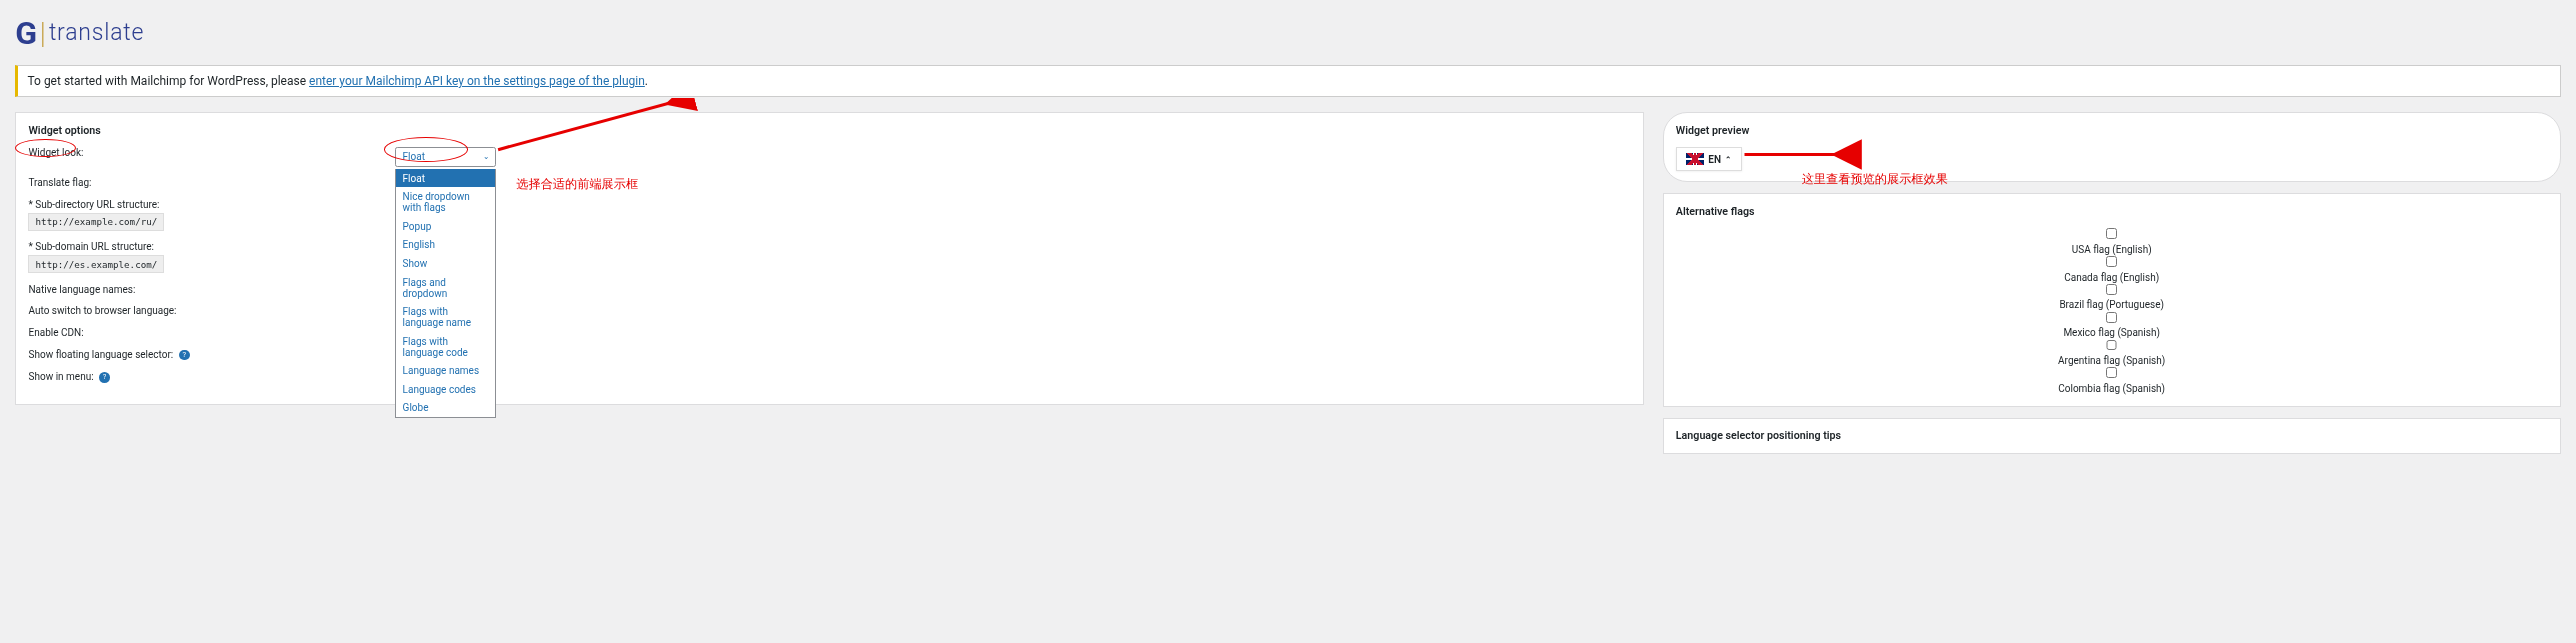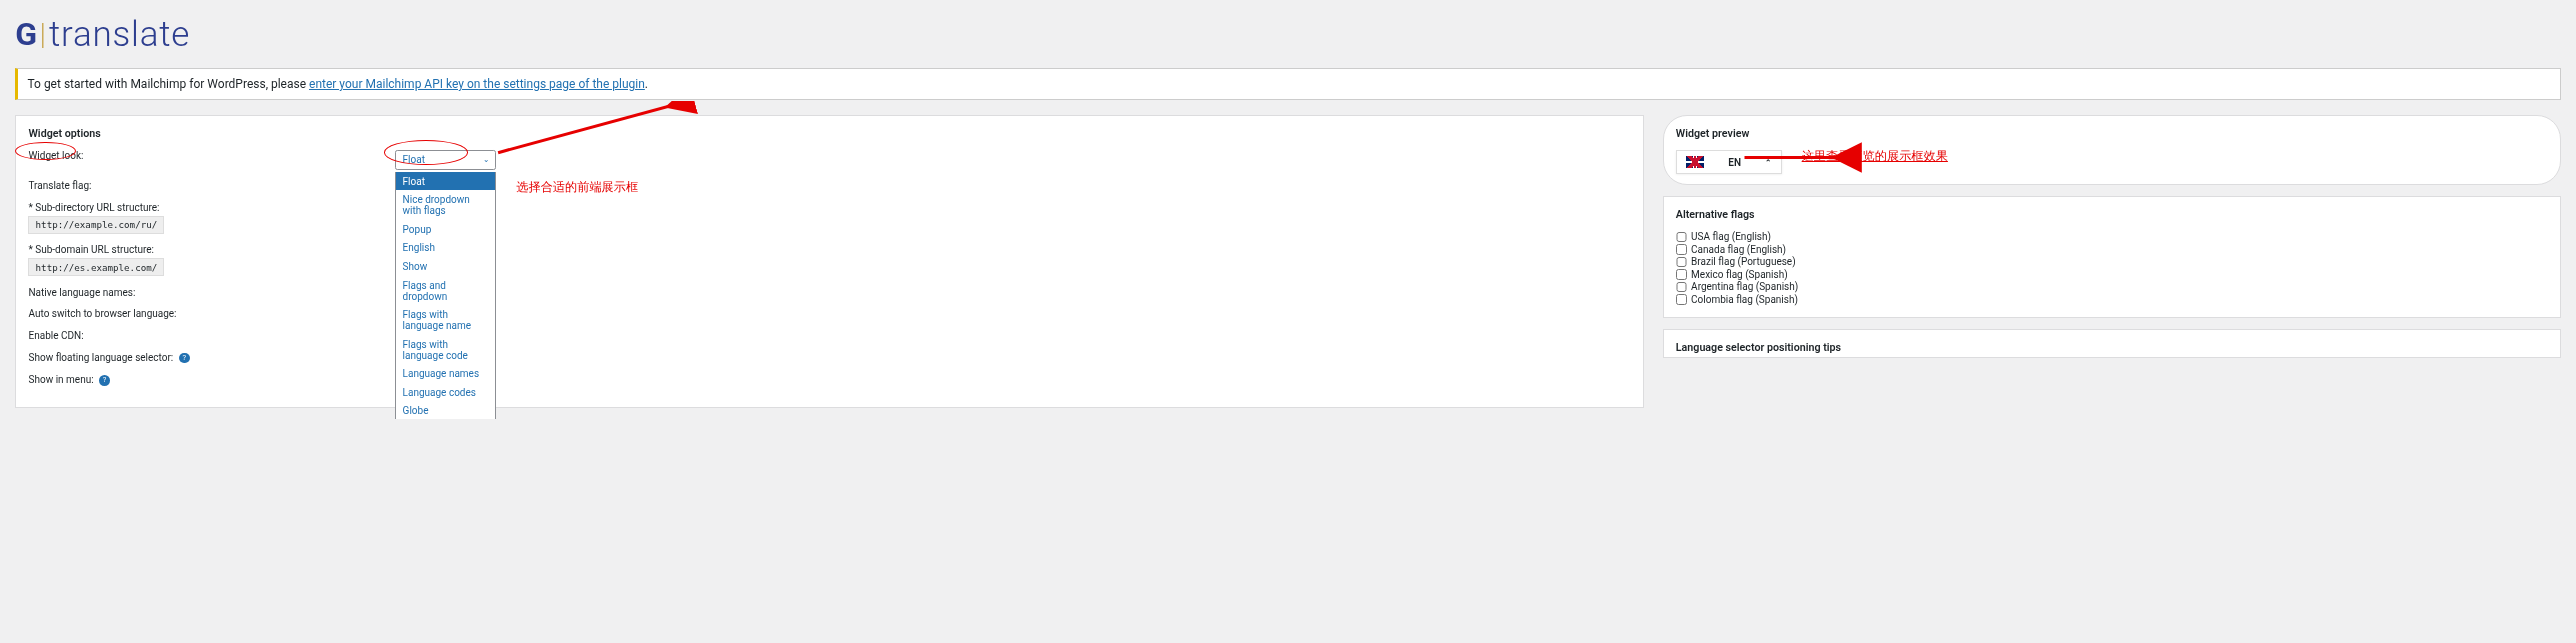--- a/index.html
+++ b/index.html
@@ -21,21 +21,21 @@
       color: #2d3e8f;
       letter-spacing: -0.8px;
     }
     .logo-sep {
       font-size: 29px;
       color: #c9a855;
       font-weight: 300;
       margin: 0 3.1px;
     }
     .logo-text {
-      font-size: 35px;
+      font-size: 23px;
       color: #2d3e8f;
       font-weight: 300;
       letter-spacing: 0.8px;
     }
     .notice {
       border: 0.8px solid #ccc;
       border-left: 3.1px solid #e6b800;
       background: #fff;
       padding: 7.6px 9.2px;
       margin: 6.1px 0 15.3px 0;
@@ -131,21 +131,21 @@
       font-size: 12.2px;
       pointer-events: none;
     }
     .preview-widget {
       display: inline-flex;
       align-items: center;
       border: 0.8px solid #ddd;
       background: #fff;
       box-shadow: 0 0.8px 2.3px rgba(0,0,0,0.08);
       padding: 4.6px 9.2px;
-      gap: 24px;
+      gap: 4px;
       font-weight: 600;
     }
     .flag-uk {
       width: 18.3px;
       height: 12.2px;
       background: linear-gradient(to bottom, #012169 33%, #fff 33%, #fff 66%, #C8102E 66%);
       position: relative;
     }
     .flag-uk::before {
       content: '';
@@ -161,20 +161,21 @@
     }
     .chevron {
       font-size: 7.6px;
     }
     .flag-checkbox {
       display: flex;
       align-items: center;
       gap: 4.6px;
       margin-bottom: 1.5px;
       font-size: 10px;
+      flex-direction: column;
     }
     .flag-checkbox input { width: 10.7px; height: 10.7px; }
   </style>
 </head>
 <body>
 
 <div class="logo">
   <span class="logo-g">G</span>
   <span class="logo-sep">|</span>
   <span class="logo-text">translate</span>
@@ -276,21 +277,21 @@
         <span class="chevron">⌃</span>
       </div>
       <svg class="arrow-svg" style="left:69px; top:26px; width:138px; height:31px;" viewBox="0 0 180 40" width="138" height="31">
         <defs>
             <marker id="ah2" markerWidth="10" markerHeight="10" refX="2" refY="5" orient="auto">
               <polygon points="0,0 10,5 0,10" fill="#e60000"></polygon>
             </marker>
           </defs>
         <line x1="160" y1="20" x2="15" y2="20" stroke="#e60000" stroke-width="4" marker-start="url(#ah2)"></line>
       </svg>
-      <div class="annotation-text" style="left:138px; top:32px;text-decoration:underline;">这里查看预览的展示框效果</div>
+      <div class="annotation-text" style="left:138px; top:58px;">这里查看预览的展示框效果</div>
     </div>
 
     <div class="panel">
       <div class="panel-title">Alternative flags</div>
       <label class="flag-checkbox">
           <input type="checkbox" style="">
           <span>USA flag (English)</span>
         </label>
       <label class="flag-checkbox">
           <input type="checkbox" style="">
@@ -307,19 +308,19 @@
       <label class="flag-checkbox">
           <input type="checkbox" style="">
           <span>Argentina flag (Spanish)</span>
         </label>
       <label class="flag-checkbox">
           <input type="checkbox" style="">
           <span>Colombia flag (Spanish)</span>
         </label>
     </div>
 
-    <div class="panel" style="padding-bottom:3px;">
+    <div class="panel" style="padding-bottom:11px;">
       <div class="panel-title" style="margin-bottom:0;">Language selector positioning tips</div>
     </div>
   </div>
 
 </div>
 
 
 </body></html>

